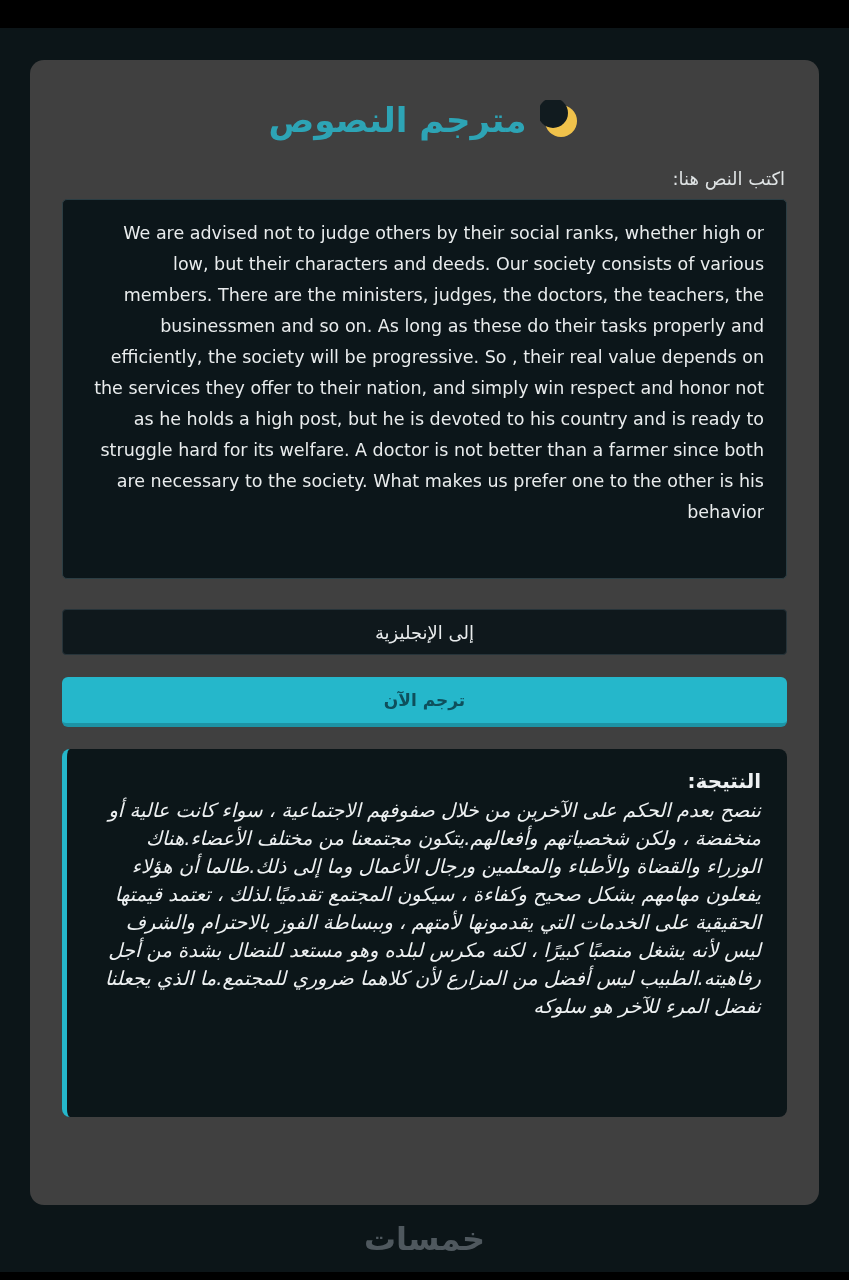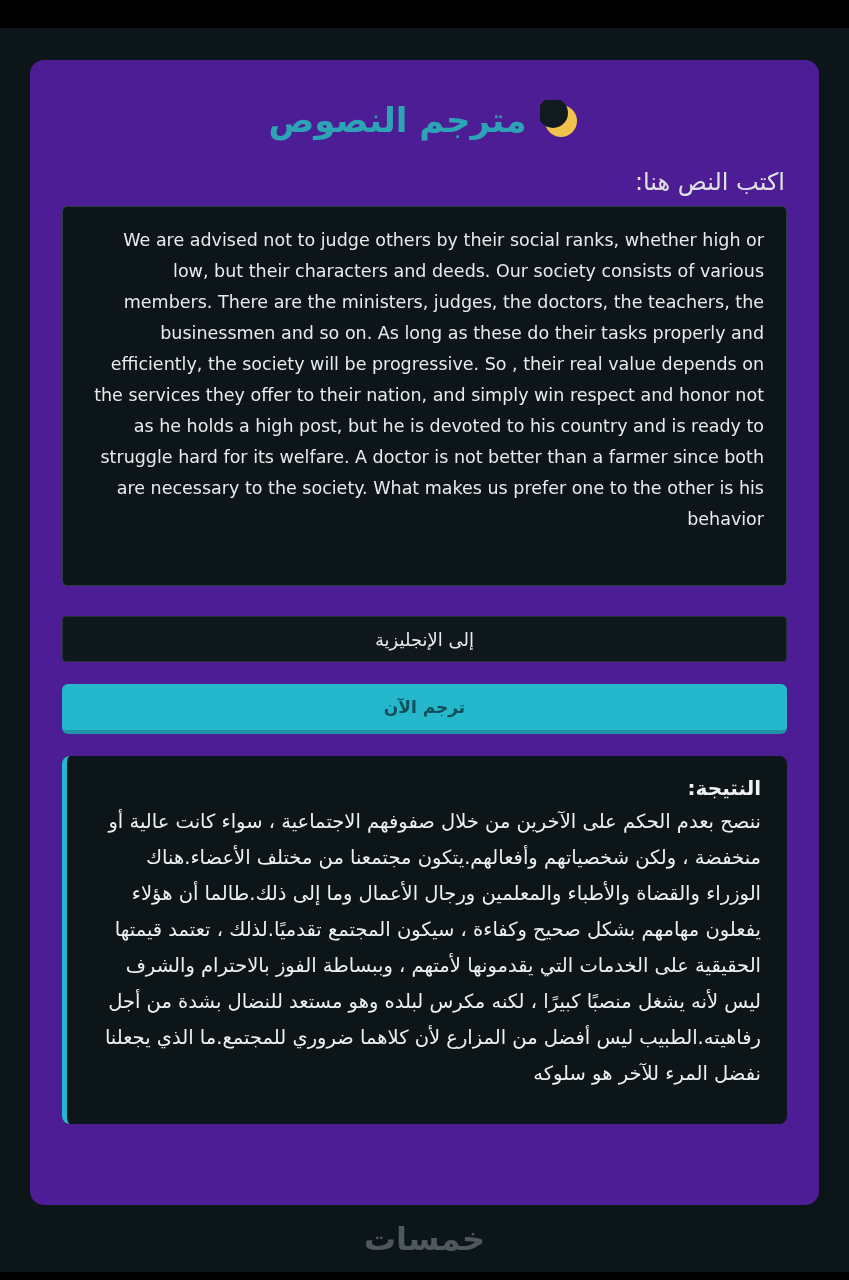--- a/index.html
+++ b/index.html
@@ -13,21 +13,21 @@
   .page {
     position: absolute;
     top: 28px; left: 0;
     width: 849px; height: 1244px;
     background: #0c1518;
   }
   .card {
     position: absolute;
     top: 32px; left: 30px;
     width: 789px; height: 1145px;
-    background: #4c1d95;
+    background: #404040;
     border-radius: 14px;
     direction: rtl;
     padding: 40px 32px 0 32px;
   }
   .title-row {
     display: flex;
     flex-direction: row;
     justify-content: center;
     align-items: center;
     gap: 14px;
@@ -37,21 +37,21 @@
     color: #2da4b5;
     font-size: 34px;
     font-weight: 600;
     letter-spacing: 0.5px;
   }
   .moon { display: inline-flex; width: 40px; height: 40px; }
   .field-label {
     display: block;
     text-align: right;
     color: #dfe3e4;
-    font-size: 24px;
+    font-size: 18px;
     margin: 0 2px 10px 0;
   }
   .input-textarea {
     display: block;
     width: 100%;
     height: 380px;
     background: #0c161a;
     border: 1px solid #2c3e44;
     border-radius: 5px;
     color: #e9eced;
@@ -105,23 +105,24 @@
     color: #eef1f2;
   }
   .result-title {
     font-size: 20px;
     font-weight: bold;
     text-align: right;
     margin-bottom: 4px;
   }
   .result-text {
     font-size: 19.5px;
-    line-height: 36px;
+    line-height: 28px;
     text-align: right;
     direction: rtl;
+    font-style: italic;
   }
   .footer {
     position: absolute;
     left: 0;
     top: 1192px;
     width: 849px;
     display: flex;
     justify-content: center;
     align-items: center;
   }

